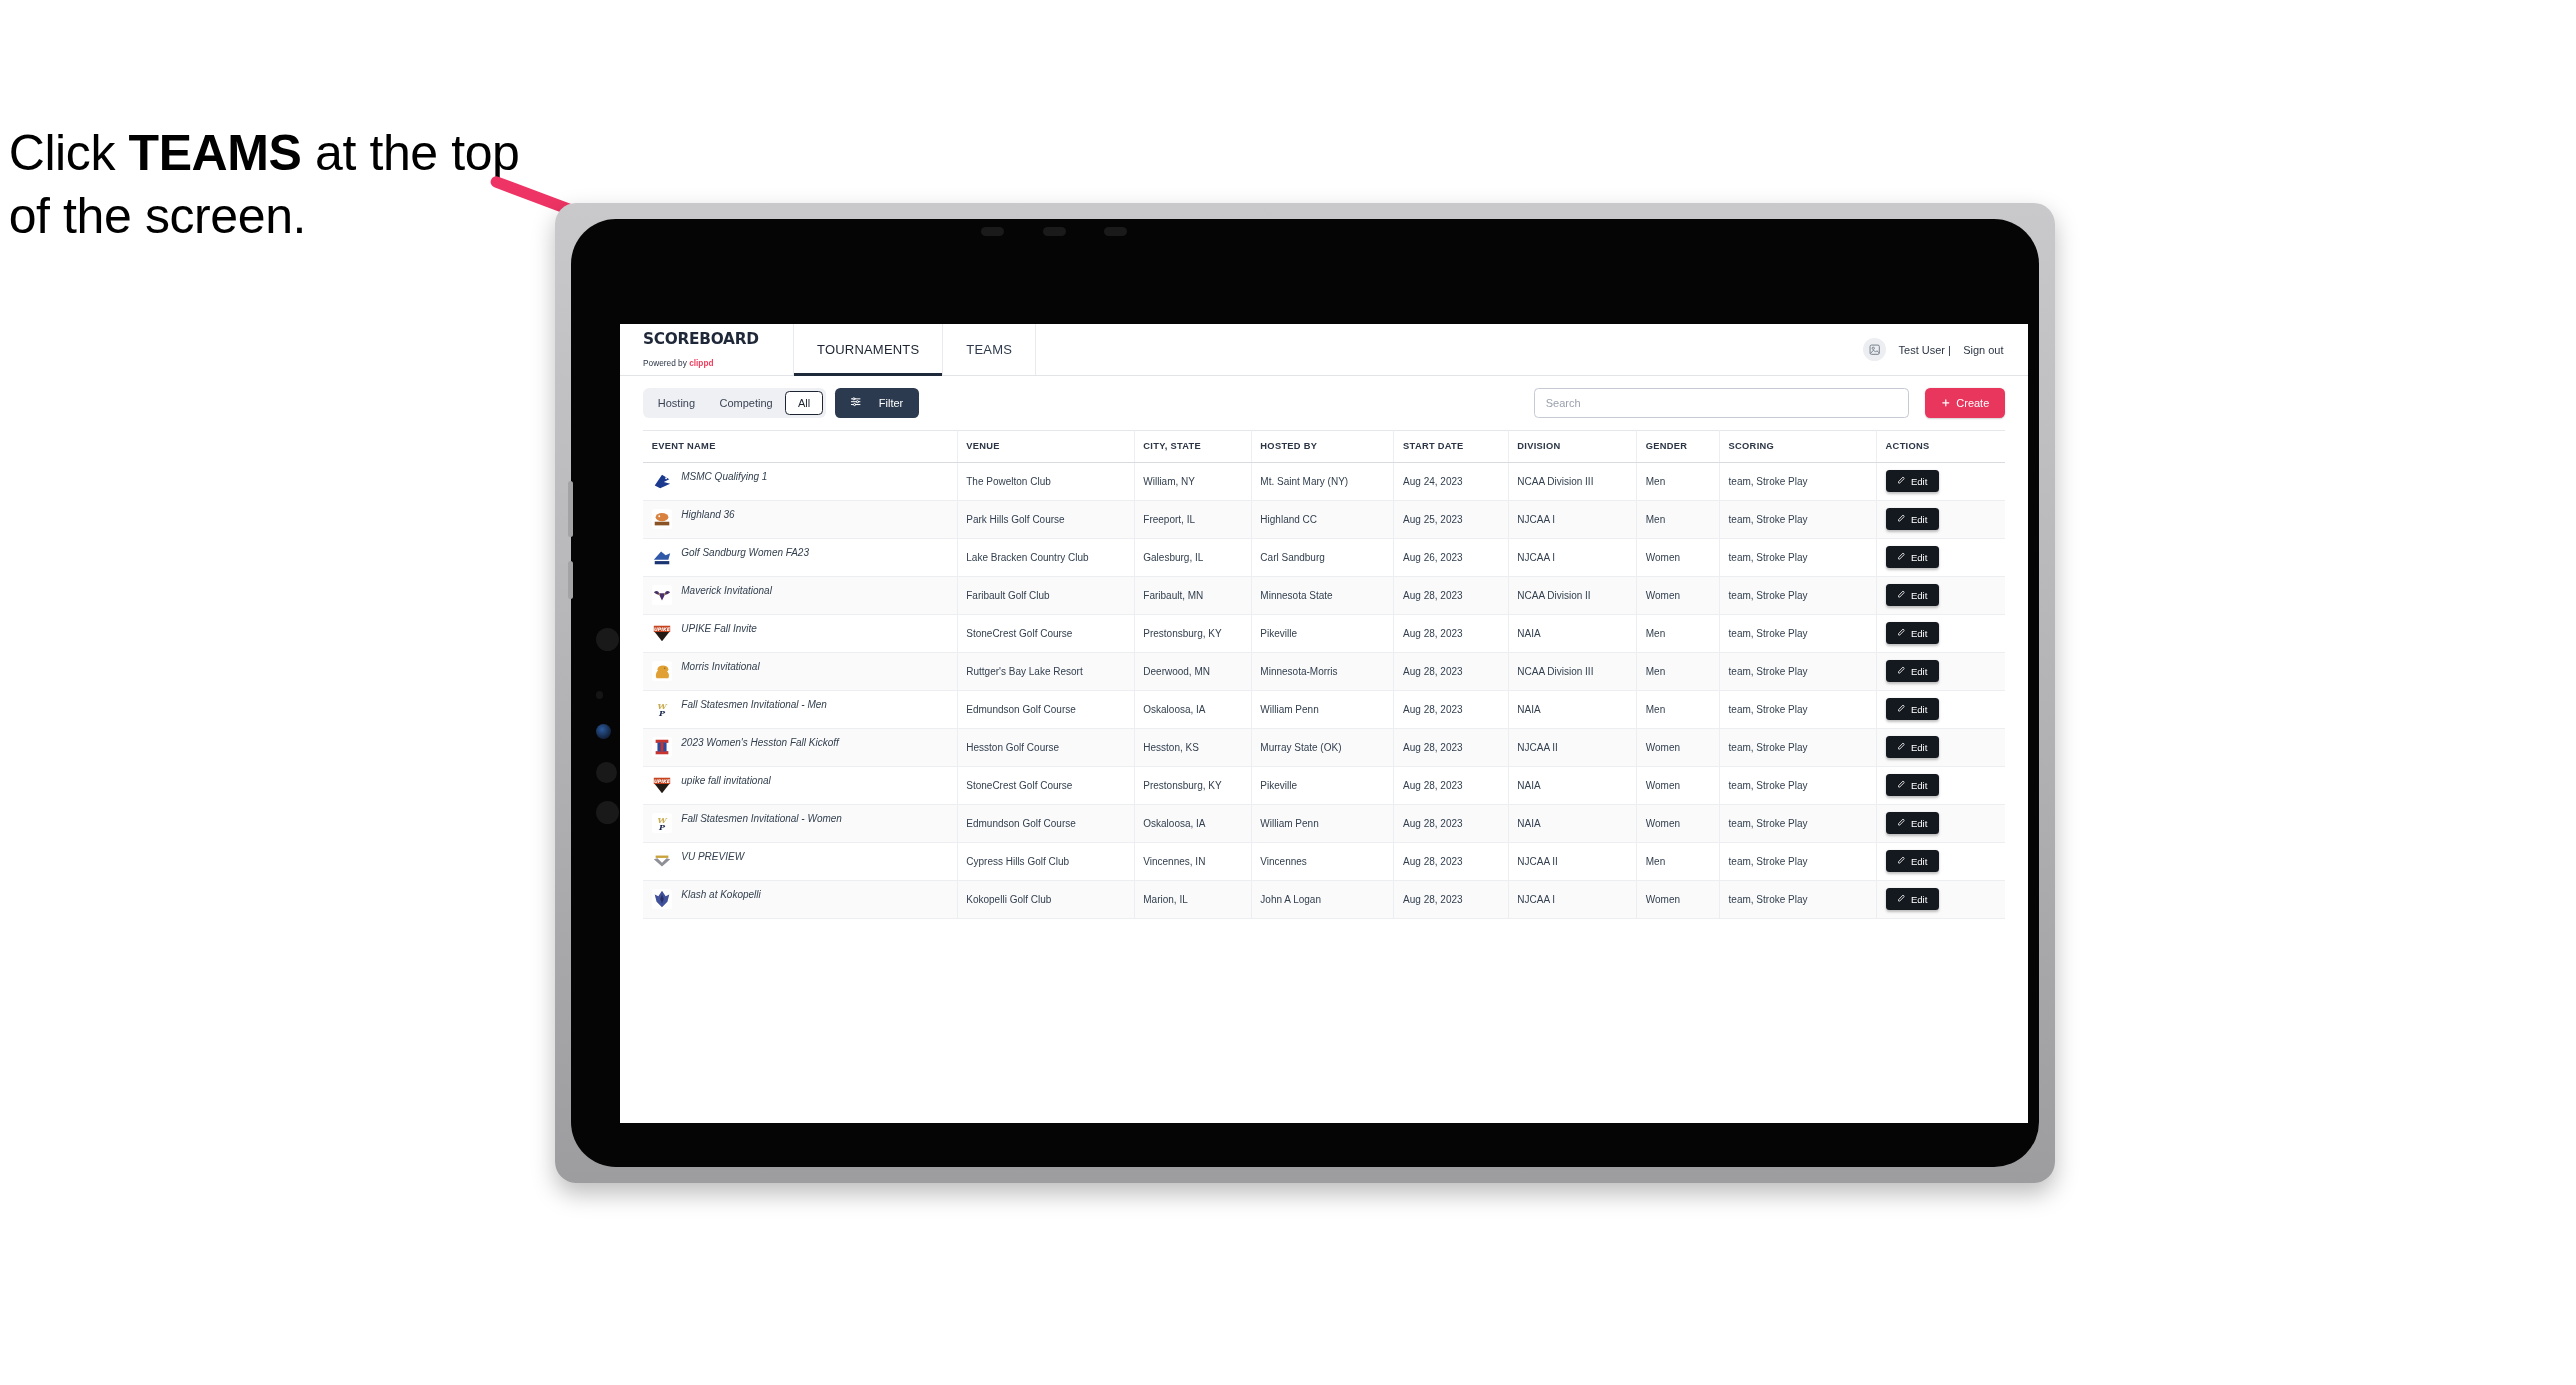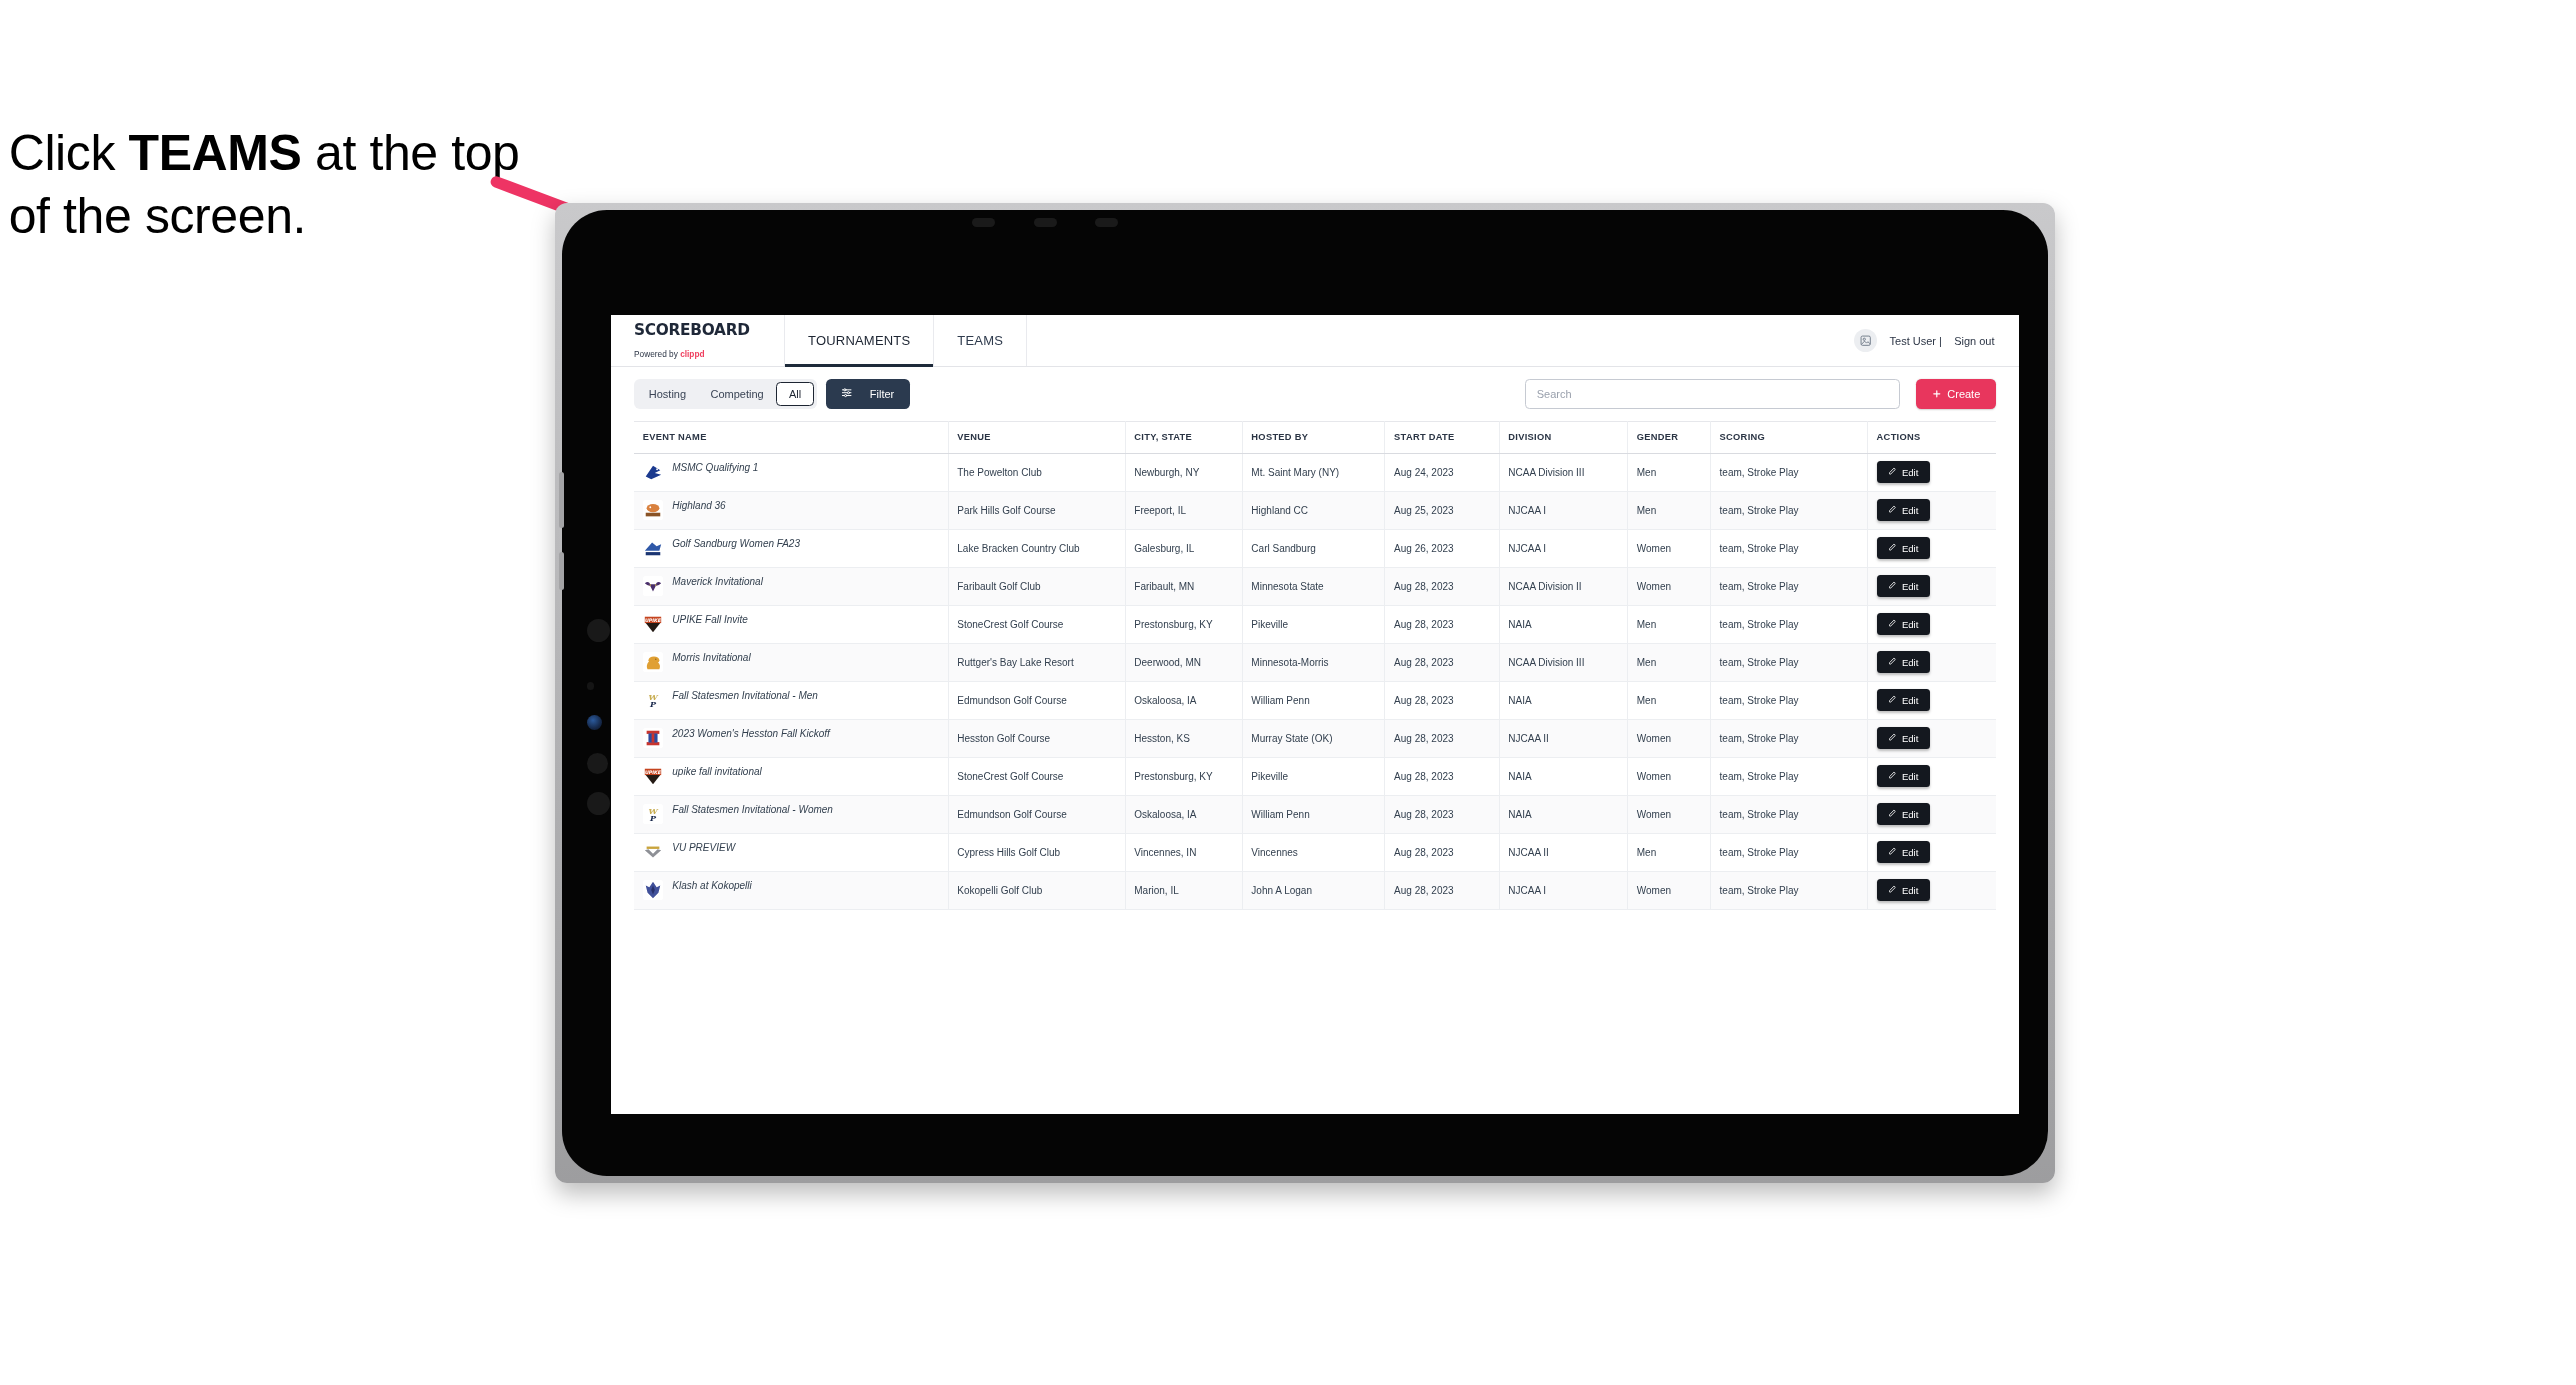--- a/index.html
+++ b/index.html
@@ -40,24 +40,24 @@
     pointer-events: none;
   }
 
   
   .tablet-outer {
     position: absolute;
     left: 555px;
     top: 203px;
     width: 1500px;
     height: 980px;
-    border-radius: 12px;
+    border-radius: 21px;
     background: linear-gradient(180deg,#c9c9cb 0%, #b6b6b8 45%, #9d9d9f 100%);
     box-shadow: 0 10.5px 23px rgba(0,0,0,0.26);
-    padding: 7px;
+    padding: 16px;
     box-sizing: border-box;
   }
   .tablet-bezel {
     width: 100%;
     height: 100%;
     border-radius: 45px;
     background: #050505;
     box-sizing: border-box;
     position: relative;
   }
@@ -454,21 +454,21 @@
       <span class="ev-cell">
                     <svg class="ev-logo" viewBox="0 0 22 22">
             <rect width="22" height="22" fill="#ffffff"></rect>
                       <path d="M3 16 L11 4 L19 9 L13 12 L20 14 L9 19 Z" fill="#1b3a8f"></path>
              <circle cx="15.5" cy="8" r="1" fill="#fff"></circle>
                     </svg>
                     <span>MSMC Qualifying 1</span>
                   </span>
     </td>
     <td>The Powelton Club</td>
-    <td>Newburgh, NY</td>
+    <td>William, NY</td>
     <td>Mt. Saint Mary (NY)</td>
     <td>Aug 24, 2023</td>
     <td>NCAA Division III</td>
     <td>Men</td>
     <td>team, Stroke Play</td>
     <td>
       <button class="edit-btn">
         <span>
           <svg width="8.7" height="8.7" viewBox="0 0 16 16" fill="none" stroke="currentColor" stroke-width="1.5" stroke-linecap="round">
             <path d="M11.5 2.5l2 2L5 13H3v-2z"></path>

